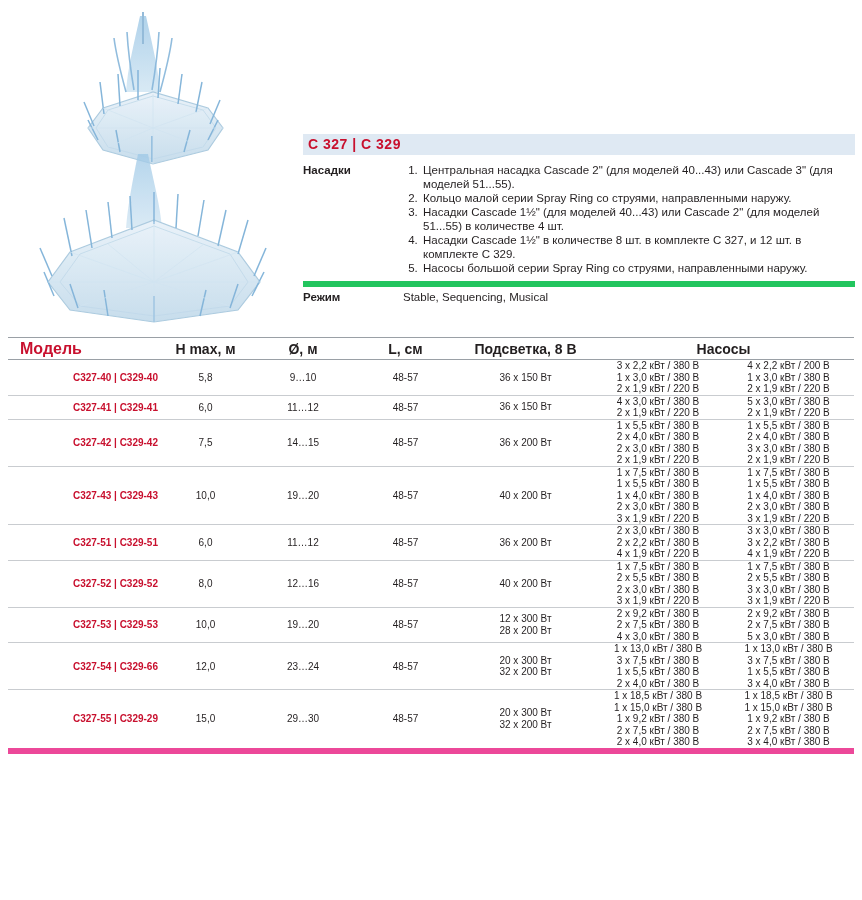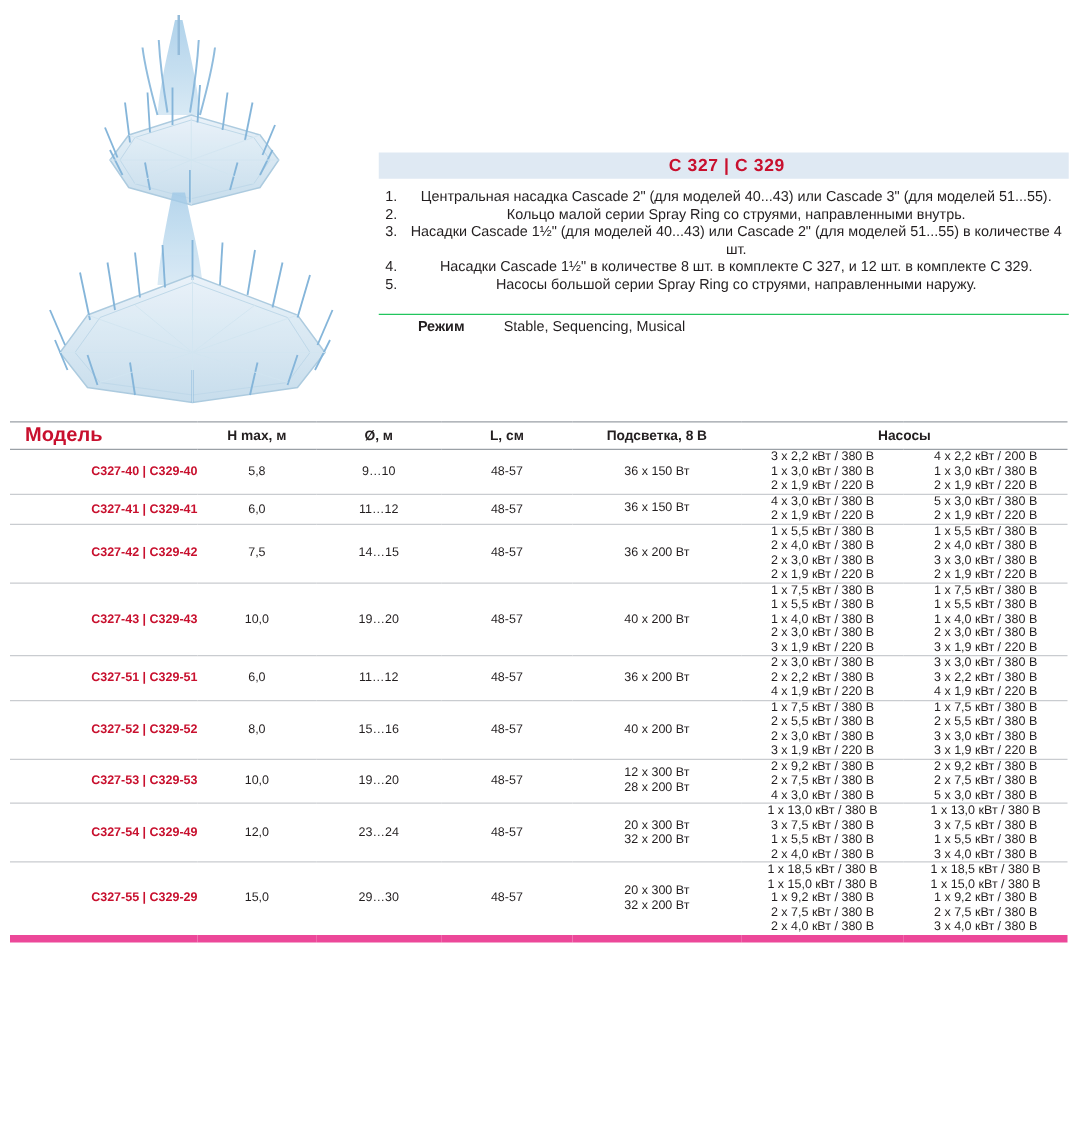--- a/index.html
+++ b/index.html
@@ -12,21 +12,21 @@
   }
   .page { position: relative; width: 862px; height: 900px; overflow: hidden; }
 
   
   .illo {
     position: absolute; left: 8px; top: 4px; width: 290px; height: 320px;
   }
 
   
   .spec {
-    position: absolute; left: 303px; top: 122px; width: 552px; text-align: center;
+    position: absolute; left: 303px; top: 134px; width: 552px;
   }
   .title-bar {
     background: #dfe9f3;
     height: 21px;
     padding: 2px 0 0 5px;
     color: #c8102e;
     font-weight: bold;
     font-size: 14px;
     letter-spacing: .5px;
   }
@@ -43,43 +43,43 @@
   .row-nozzle .val { flex: 1; }
   ol.nozzles {
     margin: 0; padding: 0 0 0 18px;
     font-size: 11.5px;
     line-height: 14px;
   }
   ol.nozzles li { margin: 0 0 0 0; padding-left: 2px; }
 
   .row-mode {
     display: flex;
-    border-top: 1px solid #22c55e;
-    margin-top: 16px;
+    border-top: 6px solid #22c55e;
+    margin-top: 6px;
     padding-top: 4px;
   }
   .row-mode .lbl {
     width: 100px;
     font-weight: bold;
     font-size: 11.5px;
   }
   .row-mode .val { font-size: 11.5px; }
 
   
   .tbl {
     position: absolute; left: 8px; top: 337px; width: 846px;
     border-collapse: collapse;
   }
   .tbl th, .tbl td {
     padding: 0;
     text-align: center;
     vertical-align: middle;
   }
   .tbl thead th {
-    font-size: 11px;
+    font-size: 14px;
     font-weight: bold;
     height: 22px;
     border-top: 1px solid #9aa0a6;
     border-bottom: 1px solid #9aa0a6;
   }
   .tbl thead th.model-h {
     color: #c8102e;
     font-size: 16px;
     text-align: left;
     padding-left: 12px;
@@ -212,24 +212,25 @@
             <path d="M146 278 L196 240"></path>
         </g>
       </g>
     </svg>
   </div>
 
   <div class="spec">
     <div class="title-bar">C 327 | C 329</div>
 
     <div class="row-nozzle">
+      <div class="lbl">Насадки</div>
       <div class="val">
         <ol class="nozzles">
           <li>Центральная насадка Cascade 2" (для моделей 40...43) или Cascade 3" (для моделей 51...55).</li>
-          <li>Кольцо малой серии Spray Ring со струями, направленными внутрь.</li>
+          <li>Кольцо малой серии Spray Ring со струями, направленными наружу.</li>
           <li>Насадки Cascade 1½" (для моделей 40...43) или Cascade 2" (для моделей 51...55) в количестве 4 шт.</li>
           <li>Насадки Cascade 1½" в количестве 8 шт. в комплекте C 327, и 12 шт. в комплекте C 329.</li>
           <li>Насосы большой серии Spray Ring со струями, направленными наружу.</li>
         </ol>
       </div>
     </div>
 
     <div class="row-mode">
       <div class="lbl">Режим</div>
       <div class="val">Stable, Sequencing, Musical</div>
@@ -352,21 +353,21 @@
           </td>
           <td class="stack">
             <div>3 x 3,0 кВт / 380 В</div>
             <div>3 x 2,2 кВт / 380 В</div>
             <div>4 x 1,9 кВт / 220 В</div>
           </td>
         </tr>
         <tr>
           <td class="model">C327-52 | C329-52</td>
           <td class="num">8,0</td>
-          <td class="num">15…16</td>
+          <td class="num">12…16</td>
           <td class="num">48-57</td>
           <td class="stack">
             <div>40 x 200 Вт</div>
           </td>
           <td class="stack">
             <div>1 x 7,5 кВт / 380 В</div>
             <div>2 x 5,5 кВт / 380 В</div>
             <div>2 x 3,0 кВт / 380 В</div>
             <div>3 x 1,9 кВт / 220 В</div>
           </td>
@@ -391,21 +392,21 @@
             <div>2 x 7,5 кВт / 380 В</div>
             <div>4 x 3,0 кВт / 380 В</div>
           </td>
           <td class="stack">
             <div>2 x 9,2 кВт / 380 В</div>
             <div>2 x 7,5 кВт / 380 В</div>
             <div>5 x 3,0 кВт / 380 В</div>
           </td>
         </tr>
         <tr>
-          <td class="model">C327-54 | C329-49</td>
+          <td class="model">C327-54 | C329-66</td>
           <td class="num">12,0</td>
           <td class="num">23…24</td>
           <td class="num">48-57</td>
           <td class="stack">
             <div>20 x 300 Вт</div>
             <div>32 x 200 Вт</div>
           </td>
           <td class="stack">
             <div>1 x 13,0 кВт / 380 В</div>
             <div>3 x 7,5 кВт / 380 В</div>

